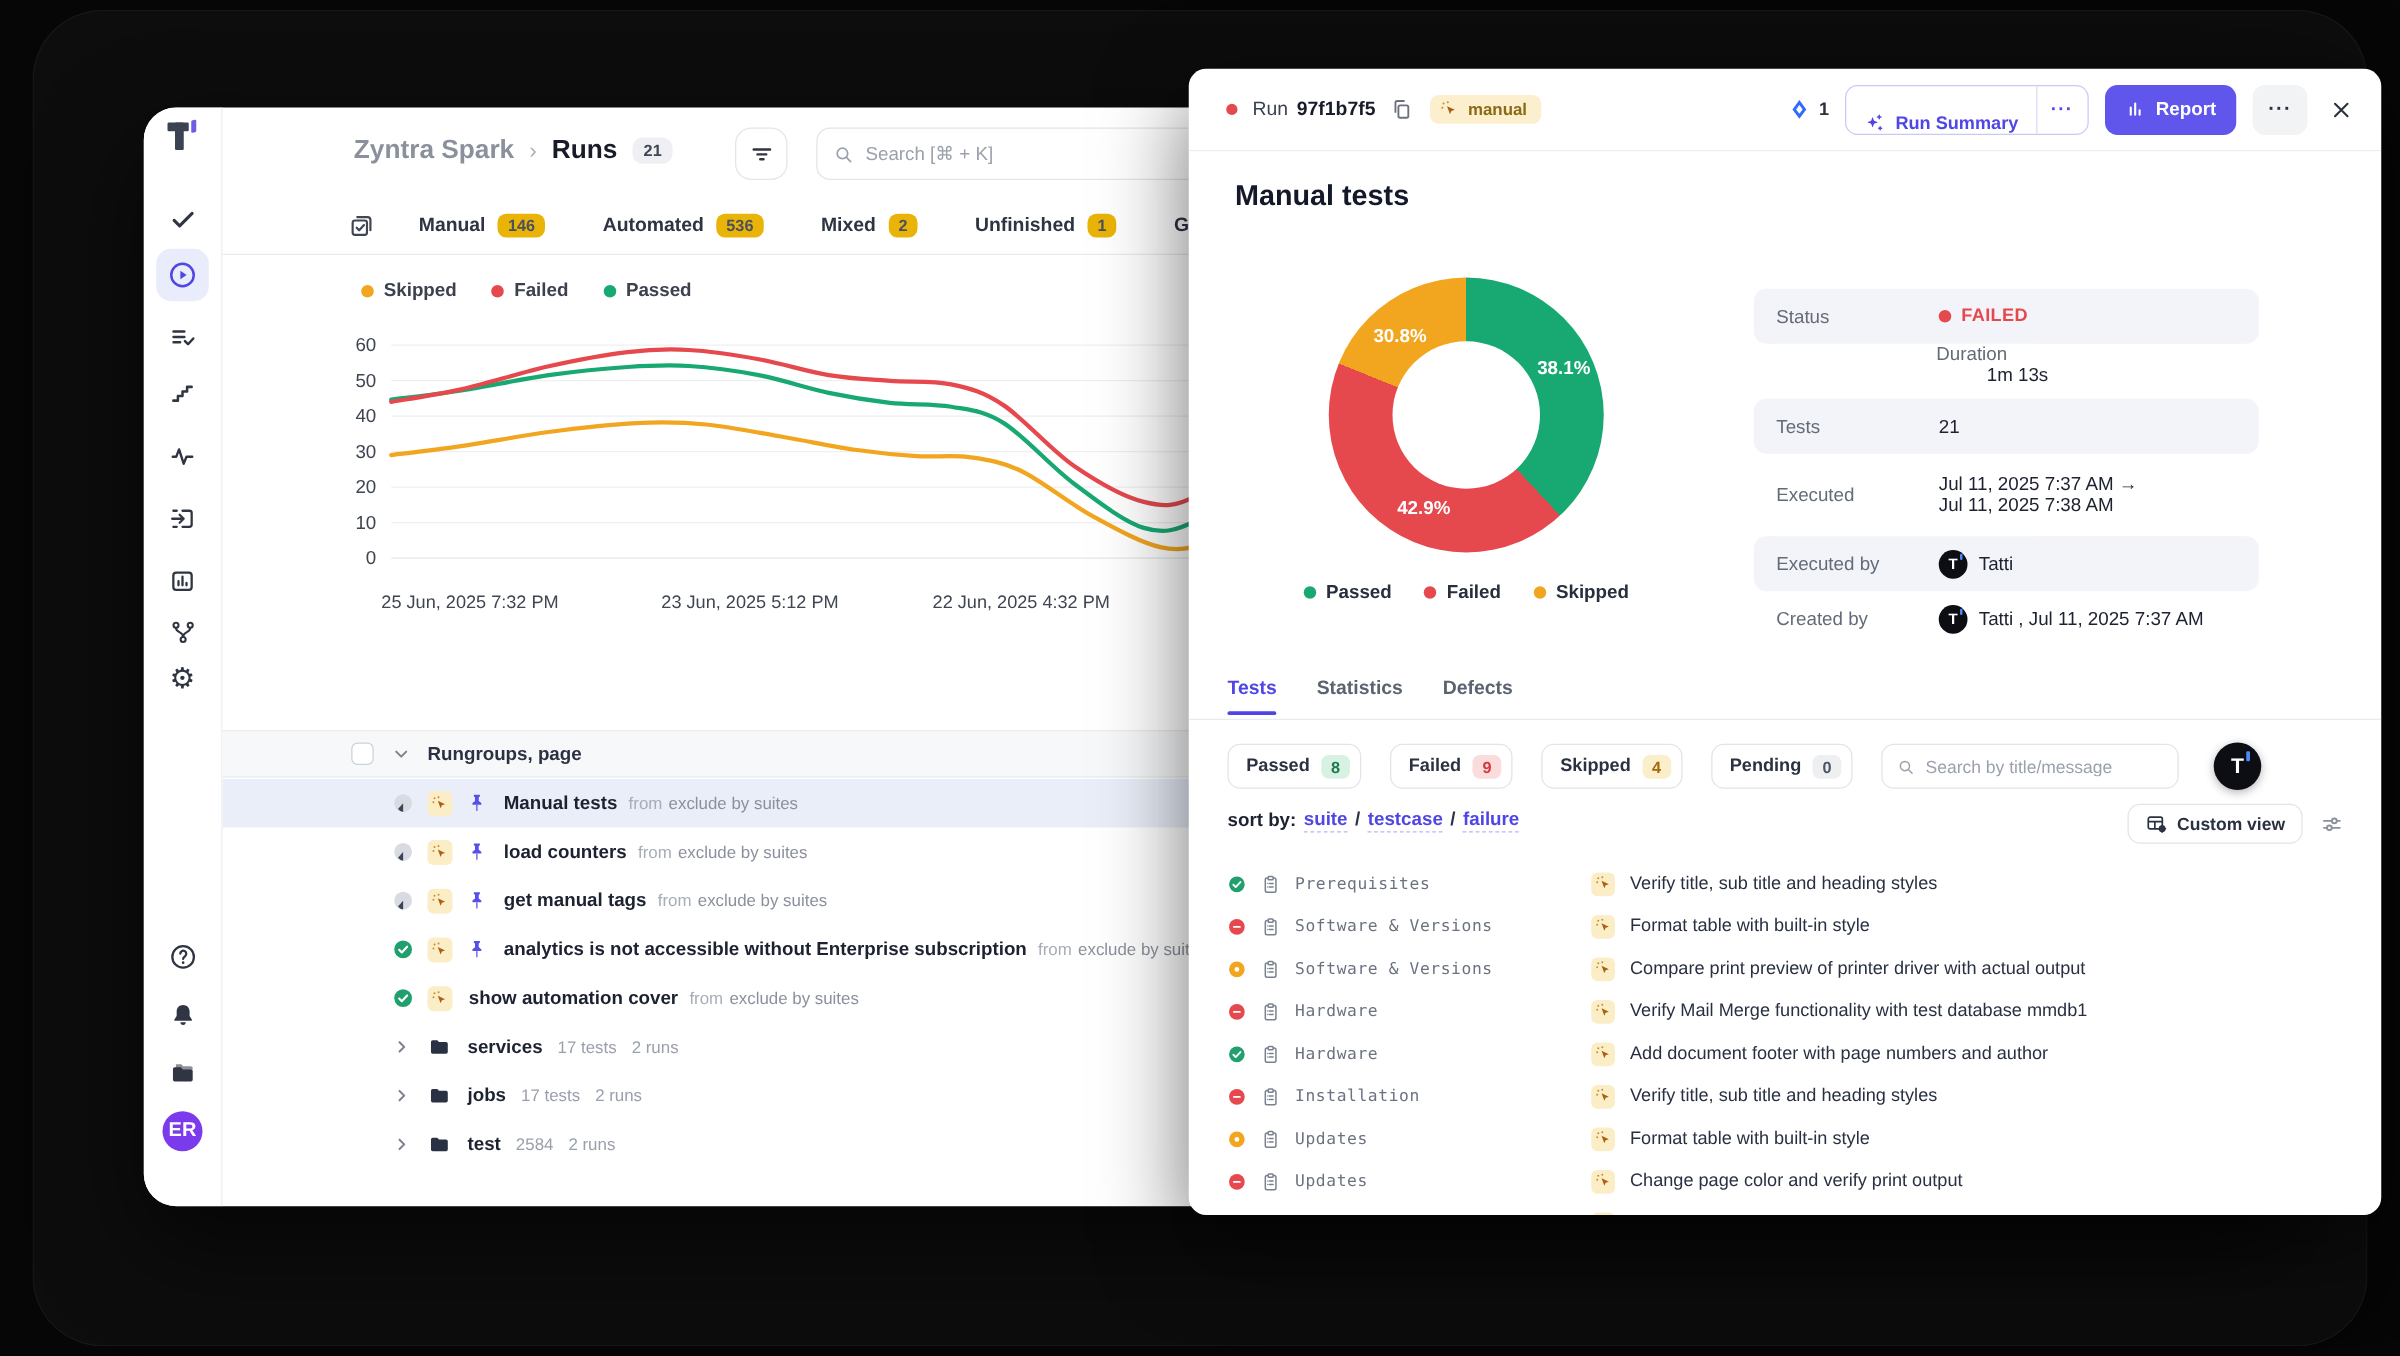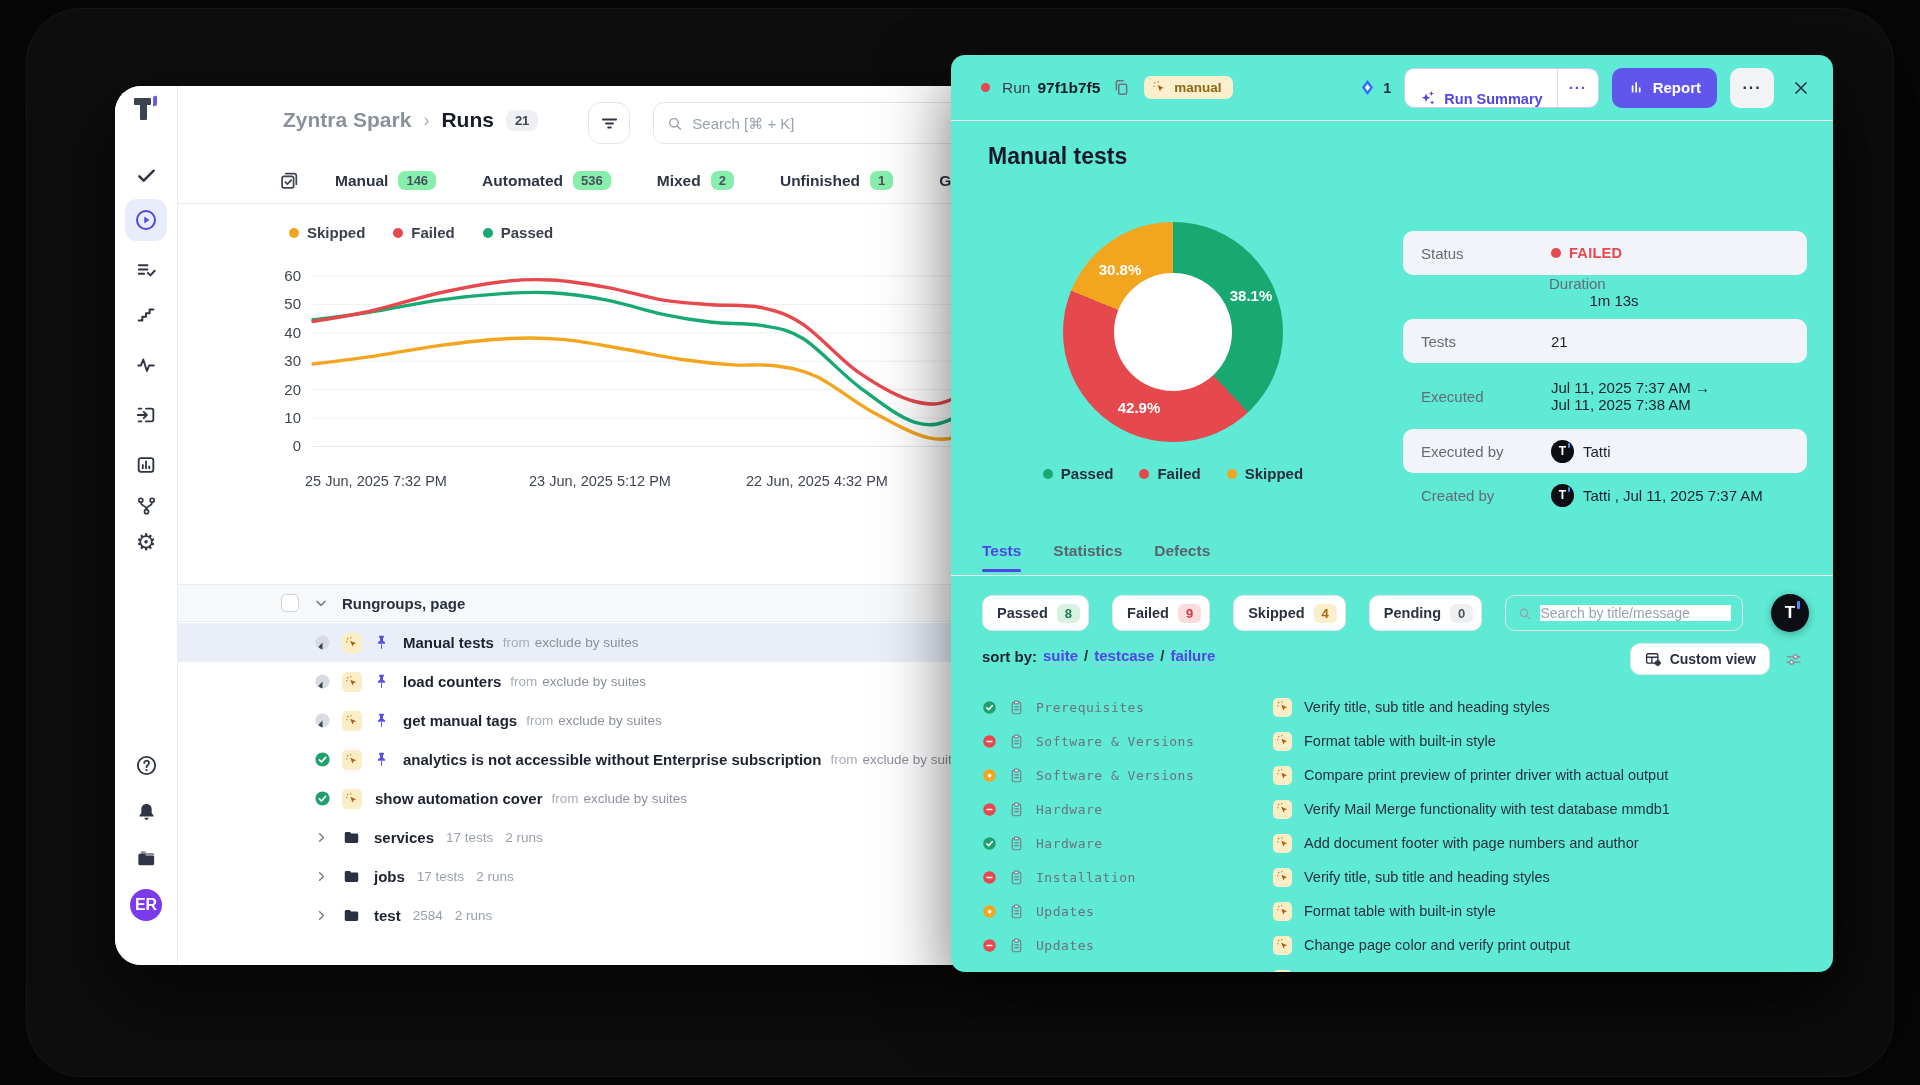--- a/index.html
+++ b/index.html
@@ -26,21 +26,21 @@
   .badge-grey { background:#eef0f3; color:#3f4654; font-size:13px; font-weight:600; padding:3px 9px; border-radius:8px; }
   .filter-btn { position:absolute; left:410px; top:16px; width:42px; height:42px; border:1px solid #e3e5e9; border-radius:13px; background:#fff; display:flex; align-items:center; justify-content:center; color:#2f3542; }
   .search-box { position:absolute; left:475px; top:16px; width:332px; height:42px; border:1px solid #e3e5e9; border-radius:11px; background:#fff; display:flex; align-items:center; padding:0 12px; gap:9px; color:#98a0ab; }
   .search-box input { border:none; outline:none; font-size:15px; color:#3f4654; width:100%; font-family:inherit; }
   .search-box input::placeholder { color:#9aa1ad; }
 
   .tabs-row { position:absolute; left:0; top:72px; width:100%; height:45px; display:flex; align-items:center; }
   .tabs-icon { position:absolute; left:100px; top:50%; transform:translateY(-50%); color:#3f4551; width:22px; height:22px; }
   .tab { display:flex; align-items:center; gap:10px; font-size:15.5px; color:#2d3442; font-weight:600; cursor:default; }
   #tabs-list { display:flex; align-items:center; gap:46px; margin-left:157px; }
-  .tab .cnt { background:#86efac; color:#4a515e; font-size:13px; font-weight:600; padding:2px 8px; border-radius:7px; }
+  .tab .cnt { background:#eab308; color:#4a515e; font-size:13px; font-weight:600; padding:2px 8px; border-radius:7px; }
   .hdiv { position:absolute; left:0; right:0; height:1px; background:#e8eaed; }
 
   .legend-row { position:absolute; left:111px; top:138px; display:flex; gap:28px; align-items:center; }
   .leg-item { display:flex; align-items:center; gap:8px; font-size:15px; color:#3c414d; font-weight:600; }
   .dot { width:10px; height:10px; border-radius:50%; }
 
   .trend-wrap { position:absolute; left:80px; top:176px; width:780px; height:248px; }
   .trend-wrap svg text { font-family:"Liberation Sans",sans-serif; }
 
   
@@ -57,21 +57,21 @@
   .rg-row .pin { margin-left:11px; width:17px; height:17px; color:#584fe6; flex:none; }
   .rg-row .ttl { margin-left:13px; font-size:15px; font-weight:700; color:#1c2230; white-space:nowrap; }
   .rg-row .frm { margin-left:9px; font-size:13.5px; color:#a7adb7; white-space:nowrap; }
   .rg-row .src { margin-left:5px; font-size:13.5px; color:#8b919c; white-space:nowrap; }
   .rg-row .chev-r { margin-left:136px; width:15px; height:15px; color:#7c828e; flex:none; }
   .rg-row .fold { margin-left:13px; width:19px; height:19px; flex:none; }
   .rg-row .fname { margin-left:13px; font-size:15px; font-weight:700; color:#1c2230; }
   .rg-row .meta { margin-left:12px; font-size:13.5px; color:#9aa0ab; }
 
   
-  .panel { position:absolute; left:951px; top:55px; width:882px; height:917px; background:#5eead4; border-radius:14px; box-shadow:0 24px 70px rgba(0,0,0,.55); overflow:hidden; }
+  .panel { position:absolute; left:951px; top:55px; width:954px; height:917px; background:#ffffff; border-radius:14px; box-shadow:0 24px 70px rgba(0,0,0,.55); overflow:hidden; }
   .p-header { position:absolute; left:0; top:0; right:0; height:66px; border-bottom:1px solid #ebedf0; display:flex; align-items:center; padding:0 22px 0 30px; gap:12px; }
   .reddot { width:9px; height:9px; border-radius:50%; background:#e5484d; flex:none; }
   .run-lbl { font-size:15.5px; color:#3a4150; }
   .run-id { font-size:15.5px; color:#171c28; font-weight:700; margin-left:-5px; }
   .ic-btn { width:20px; height:20px; color:#6a7280; }
   .manual-chip { display:flex; align-items:center; gap:7px; background:#fbefcd; border-radius:7px; padding:4px 11px 4px 8px; font-size:13.5px; font-weight:600; color:#8a6a16; }
   .p-header .right { margin-left:auto; display:flex; align-items:center; gap:13px; }
   .dia-wrap { display:flex; align-items:center; gap:6px; font-size:14.5px; color:#2a3140; font-weight:600; }
   .runsum { display:flex; align-items:stretch; border:1px solid #c9c9f3; border-radius:10px; height:40px; overflow:hidden; background:#fff; }
   .runsum .main { display:flex; align-items:flex-end; gap:8px; padding:0 14px; color:#4f46e5; font-size:14.5px; font-weight:700; }

